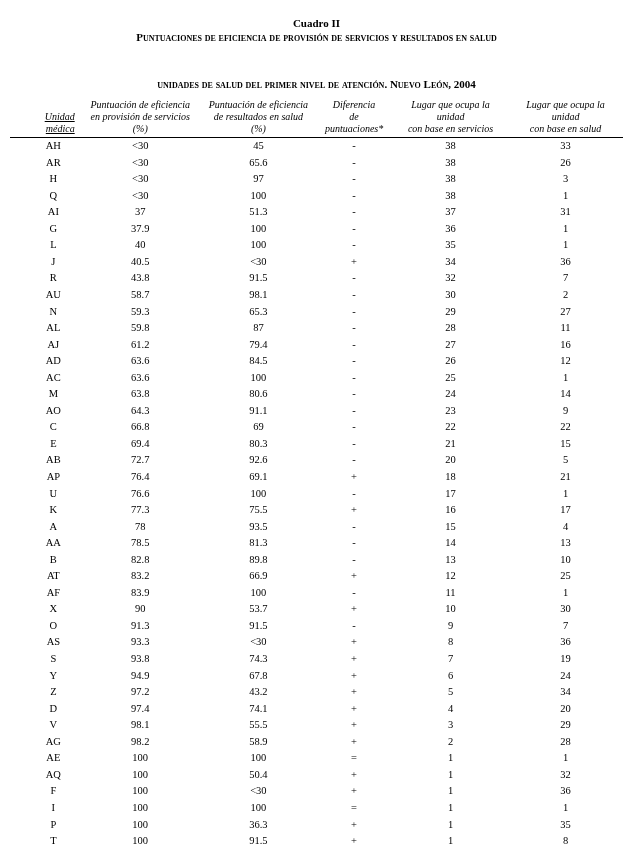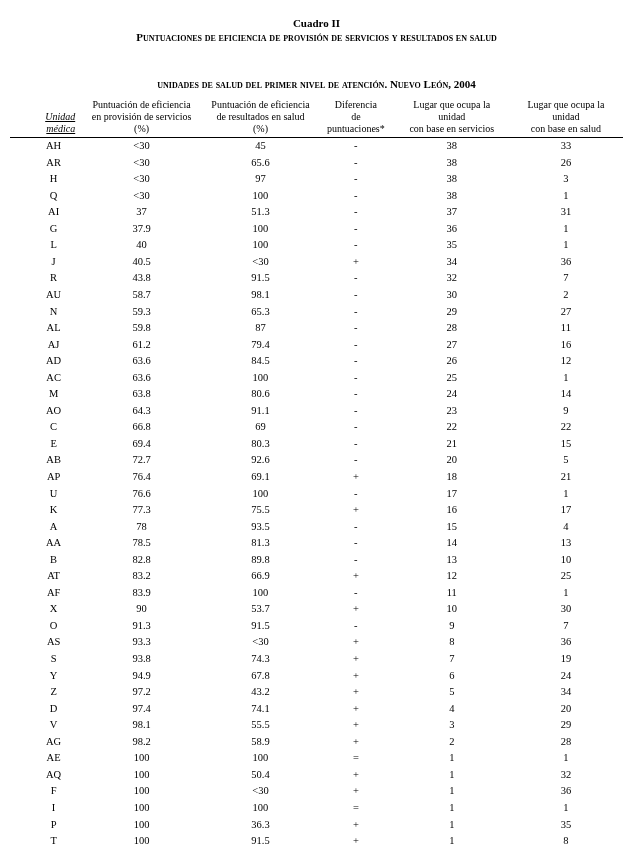--- a/index.html
+++ b/index.html
@@ -19,20 +19,21 @@
     margin: 0;
     line-height: 1.3;
   }
   .tbl {
     width: 100%;
     border-collapse: collapse;
     margin-top: 6px;
   }
   .tbl th {
     font-weight: normal;
+    font-style: italic;
     font-size: 10px;
     padding: 2px 4px;
     text-align: center;
     vertical-align: bottom;
     border-bottom: 1px solid #000;
     line-height: 1.2;
   }
   .tbl th.left {
     text-align: right;
     font-style: italic;

